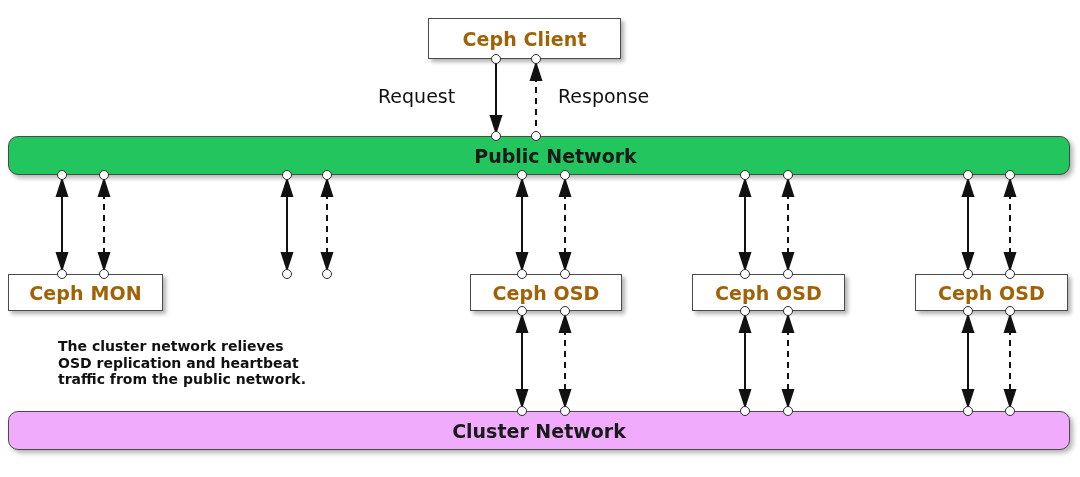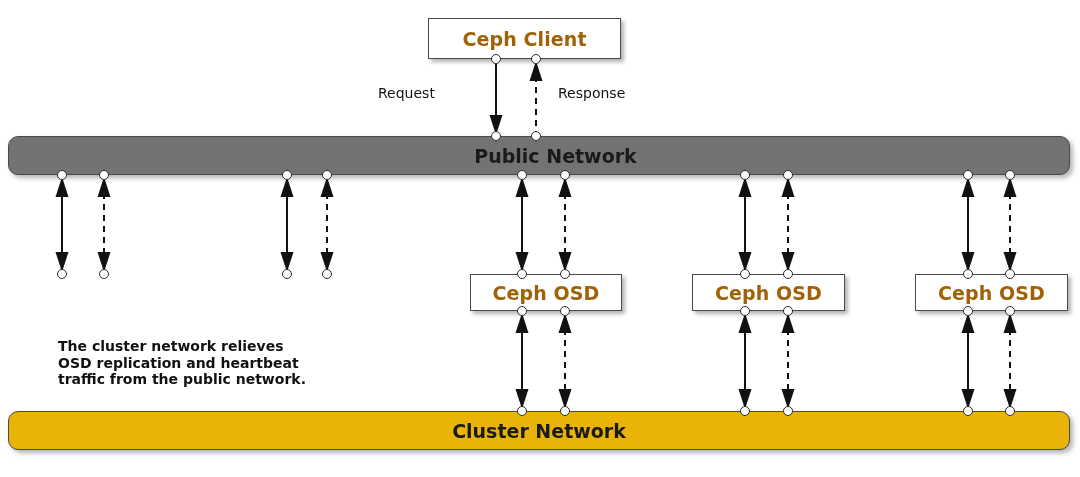--- a/index.html
+++ b/index.html
@@ -39,22 +39,22 @@
   .netbar {
     position: absolute;
     box-sizing: border-box;
     border: 1.6px solid #4a4a4a;
     border-radius: 10px;
     box-shadow: 3px 3px 5px rgba(0,0,0,0.30);
     display: flex;
     align-items: center;
     justify-content: center;
   }
-  .netbar.public  { background: #737373; padding-left: 33px; }
-  .netbar.cluster { background: #eab308; }
+  .netbar.public  { background: #22c55e; padding-left: 33px; }
+  .netbar.cluster { background: #f0abfc; }
   .netbar-label {
     font-size: 19px;
     font-weight: bold;
     color: #1a1a1a;
     white-space: nowrap;
   }
 
   
   .port {
     position: absolute;
@@ -72,21 +72,21 @@
   
   .arrow {
     position: absolute;
     z-index: 3;
   }
   .arrow svg { display: block; overflow: visible; }
 
   
   .flowlabel {
     position: absolute;
-    font-size: 14px;
+    font-size: 19px;
     font-weight: normal;
     color: #111111;
     white-space: nowrap;
   }
   .note {
     position: absolute;
     font-size: 14px;
     font-weight: bold;
     color: #111111;
     line-height: 1.18;
@@ -207,20 +207,23 @@
     </svg>
   </div>
   <div class="arrow" style="left:1000px; top:175px; width:20px; height:99px;">
     <svg width="20" height="99" viewBox="0 0 20 99">
       <line x1="10" y1="18" x2="10" y2="81" stroke="#111" stroke-width="2" stroke-dasharray="6,5"></line>
       <polygon points="10,2 3.5,22 16.5,22" fill="#111"></polygon>
       <polygon points="10,97 3.5,77 16.5,77" fill="#111"></polygon>
     </svg>
   </div>
 
+  <div class="node" style="left:8px; top:274px; width:155px; height:37px;">
+    <span class="node-label">Ceph MON</span>
+  </div>
   <div class="port" style="left:62px;  top:274px;"></div>
   <div class="port" style="left:104px; top:274px;"></div>
 
   <div class="port" style="left:287px; top:274px;"></div>
   <div class="port" style="left:327px; top:274px;"></div>
 
   <div class="node" style="left:470px; top:274px; width:152px; height:37px;">
     <span class="node-label">Ceph OSD</span>
   </div>
   <div class="port" style="left:522px; top:274px;"></div>

